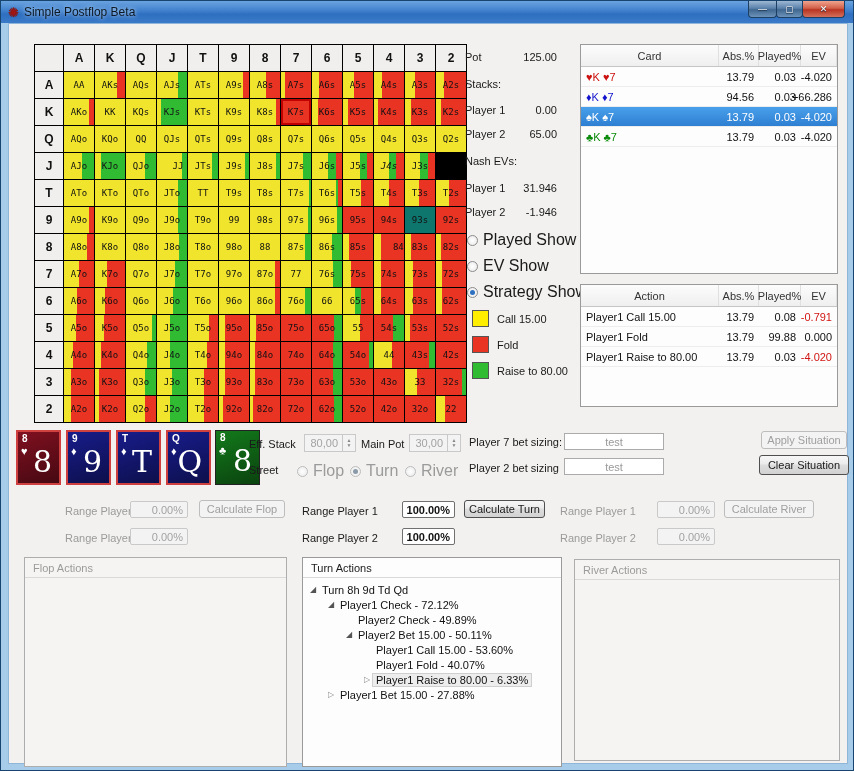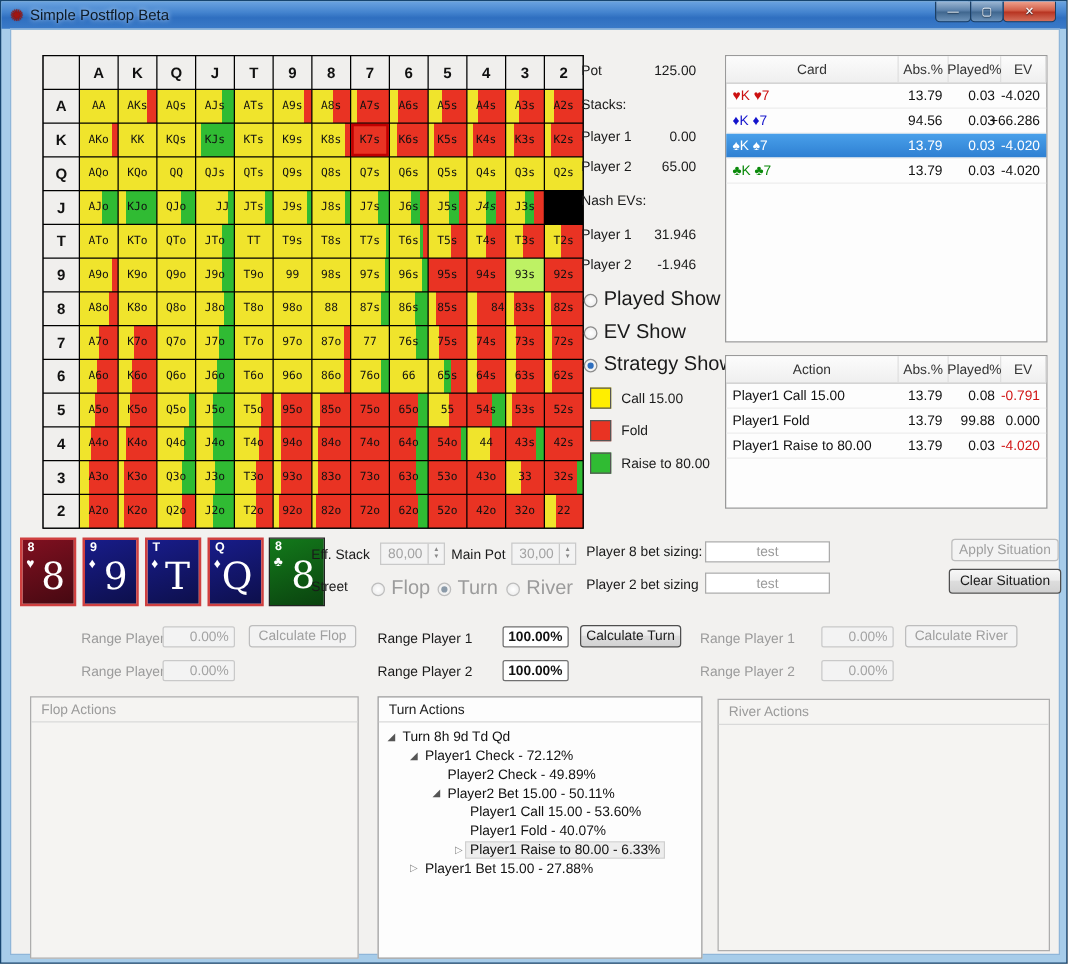--- a/index.html
+++ b/index.html
@@ -180,21 +180,21 @@
         <div class="mcell" style="background: rgb(240, 228, 44);">K9o</div>
         <div class="mcell" style="background: rgb(240, 228, 44);">Q9o</div>
         <div class="mcell" style="background: linear-gradient(90deg, rgb(240, 228, 44) 0%, rgb(240, 228, 44) 70%, rgb(48, 187, 51) 70%, rgb(48, 187, 51) 100%);">J9o</div>
         <div class="mcell" style="background: rgb(240, 228, 44);">T9o</div>
         <div class="mcell" style="background: rgb(240, 228, 44);">99</div>
         <div class="mcell" style="background: rgb(240, 228, 44);">98s</div>
         <div class="mcell" style="background: linear-gradient(90deg, rgb(240, 228, 44) 0%, rgb(240, 228, 44) 90%, rgb(48, 187, 51) 90%, rgb(48, 187, 51) 100%);">97s</div>
         <div class="mcell" style="background: linear-gradient(90deg, rgb(240, 228, 44) 0%, rgb(240, 228, 44) 85%, rgb(48, 187, 51) 85%, rgb(48, 187, 51) 100%);">96s</div>
         <div class="mcell" style="background: rgb(233, 51, 35);">95s</div>
         <div class="mcell" style="background: rgb(233, 51, 35);">94s</div>
-        <div class="mcell" style="background: #bef264;">93s</div>
+        <div class="mcell" style="background: #0f766e;">93s</div>
         <div class="mcell" style="background: rgb(233, 51, 35);">92s</div>
         <div class="mhead">8</div>
         <div class="mcell" style="background: linear-gradient(90deg, rgb(240, 228, 44) 0%, rgb(240, 228, 44) 78%, rgb(233, 51, 35) 78%, rgb(233, 51, 35) 100%);">A8o</div>
         <div class="mcell" style="background: rgb(240, 228, 44);">K8o</div>
         <div class="mcell" style="background: rgb(240, 228, 44);">Q8o</div>
         <div class="mcell" style="background: linear-gradient(90deg, rgb(240, 228, 44) 0%, rgb(240, 228, 44) 75%, rgb(48, 187, 51) 75%, rgb(48, 187, 51) 100%);">J8o</div>
         <div class="mcell" style="background: rgb(240, 228, 44);">T8o</div>
         <div class="mcell" style="background: rgb(240, 228, 44);">98o</div>
         <div class="mcell" style="background: rgb(240, 228, 44);">88</div>
         <div class="mcell" style="background: linear-gradient(90deg, rgb(240, 228, 44) 0%, rgb(240, 228, 44) 80%, rgb(48, 187, 51) 80%, rgb(48, 187, 51) 100%);">87s</div>
@@ -449,21 +449,21 @@
         <div class="radio dis on" style="left: 341px; top: 438px;">
           <span class="rdot"></span>
           <span>Turn</span>
         </div>
         <div class="radio dis" style="left: 396px; top: 438px;">
           <span class="rdot"></span>
           <span>River</span>
         </div>
       </div>
 
-    <span class="lbl abs" style="left:460px;top:412px;">Player 8 bet sizing:</span>
+    <span class="lbl abs" style="left:460px;top:412px;">Player 7 bet sizing:</span>
     <div class="field abs" style="left:555px;top:409px;width:100px;height:17px;">
       <span class="fc">test</span>
     </div>
     <span class="lbl abs" style="left:460px;top:438px;">Player 2 bet sizing</span>
     <div class="field abs" style="left:555px;top:434px;width:100px;height:17px;">
       <span class="fc">test</span>
     </div>
     <div class="btn dis abs" style="left:752px;top:407px;width:86px;height:18px;">Apply Situation</div>
     <div class="btn strong abs" style="left:750px;top:431px;width:90px;height:20px;">Clear Situation</div>
 

